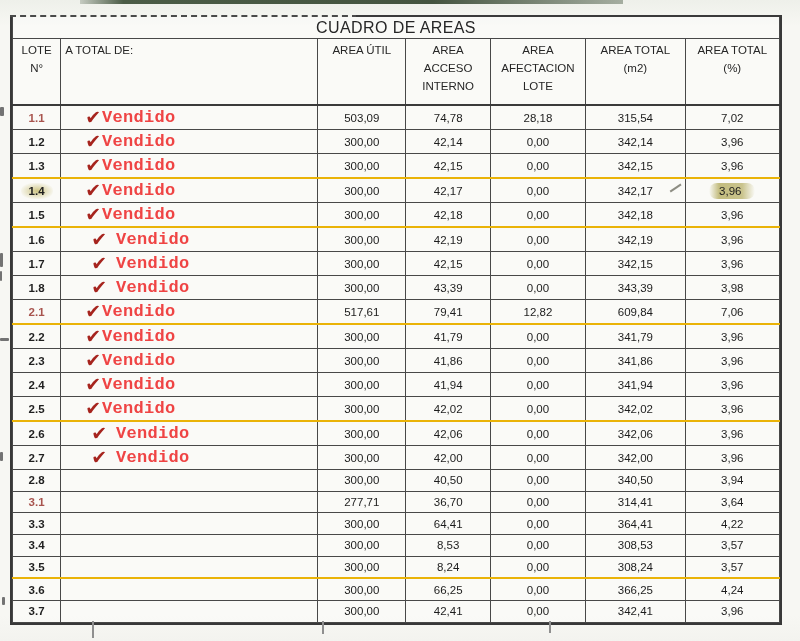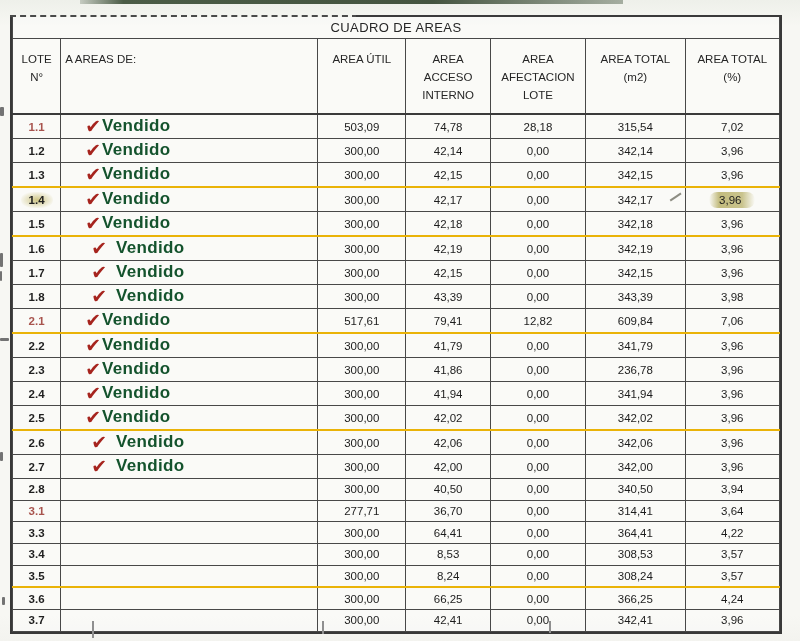--- a/index.html
+++ b/index.html
@@ -18,41 +18,41 @@
     position:absolute;left:10px;top:17px;width:768px;
     border:2px solid #383838;border-top:none;
     background:rgba(255,255,255,.35);
   }
   .top-dash{position:absolute;left:-2px;top:-2px;width:348px;border-top:2px dashed #4a4a4a;}
   .top-solid{position:absolute;left:344px;top:-2px;right:-2px;border-top:2px solid #3a3a3a;}
   table{border-collapse:collapse;table-layout:fixed;width:100%;}
   td,th{border:1px solid #484848;padding:0;white-space:nowrap;overflow:visible;}
   thead .title-cell{
     border-top:none;height:21px;text-align:center;
-    font-size:13px;letter-spacing:.4px;color:#262626;font-weight:400;
+    font-size:16px;letter-spacing:.4px;color:#262626;font-weight:400;
   }
   thead th{
-    height:62px;vertical-align:top;padding-top:12px;
+    height:62px;vertical-align:top;padding-top:3px;
     font-weight:400;font-size:11.5px;line-height:1.55;color:#262626;
     border-bottom:2px solid #3a3a3a;
   }
   thead th.favor{text-align:left;padding-left:4px;}
   tbody td{height:20.7px;font-size:11.5px;text-align:center;line-height:20px;}
   tbody tr.tt td{border-top:2px solid #eab308;}
   td.lote{font-weight:600;color:#1f1f1f;}
   td.lote.red{color:var(--lote-red);}
   td.favor{text-align:left;padding-left:24px;}
   .check{
     color:var(--check-red);font-family:"DejaVu Sans",sans-serif;
     font-size:19px;font-weight:700;margin-right:1px;position:relative;top:1px;
   }
   .check.sp{margin-left:6px;margin-right:9px;}
   .vend{
-    font-family:Liberation Sans, sans-serif;font-weight:700;font-size:17px;
-    letter-spacing:.3px;color:#14532d;position:relative;top:-1px;
+    font-family:Liberation Mono, monospace;font-weight:700;font-size:17px;
+    letter-spacing:.3px;color:#ef4444;position:relative;top:-1px;
   }
   .hl{
     background:radial-gradient(ellipse at center, rgba(202,192,120,.9) 0%, rgba(202,192,120,0) 78%);
     padding:2px 8px;border-radius:8px;
   }
   .hlp{
     background:linear-gradient(90deg, rgba(185,177,105,0) 0%, rgba(185,177,105,.85) 22%, rgba(185,177,105,.75) 72%, rgba(185,177,105,0) 100%);
     padding:2px 14px 2px 10px;border-radius:8px;
   }
   td.pen{position:relative;}
@@ -81,21 +81,21 @@
     </colgroup>
     <thead>
       <tr>
         <td class="title-cell" colspan="7">CUADRO DE AREAS</td>
       </tr>
       <tr>
         <th>
           <div>LOTE</div>
           <div>N°</div>
         </th>
-        <th class="favor">A AREAS DE:</th>
+        <th class="favor">A TOTAL DE:</th>
         <th>AREA ÚTIL</th>
         <th>
           <div>AREA</div>
           <div>ACCESO</div>
           <div>INTERNO</div>
         </th>
         <th>
           <div>AREA</div>
           <div>AFECTACION</div>
           <div>LOTE</div>
@@ -200,21 +200,21 @@
           <td class="num">0,00</td>
           <td class="num">341,79</td>
           <td class="num">3,96</td>
         </tr>
         <tr>
           <td class="lote">2.3</td>
           <td class="favor"><span class="check">✔</span><span class="vend">Vendido</span></td>
           <td class="num">300,00</td>
           <td class="num">41,86</td>
           <td class="num">0,00</td>
-          <td class="num">236,78</td>
+          <td class="num">341,86</td>
           <td class="num">3,96</td>
         </tr>
         <tr>
           <td class="lote">2.4</td>
           <td class="favor"><span class="check">✔</span><span class="vend">Vendido</span></td>
           <td class="num">300,00</td>
           <td class="num">41,94</td>
           <td class="num">0,00</td>
           <td class="num">341,94</td>
           <td class="num">3,96</td>

